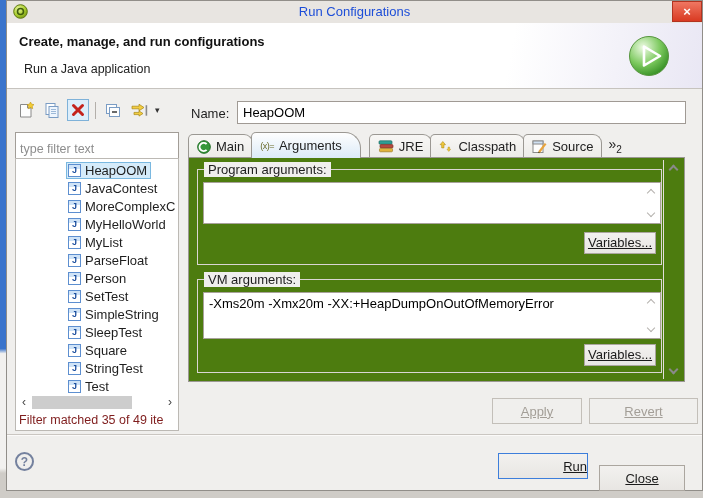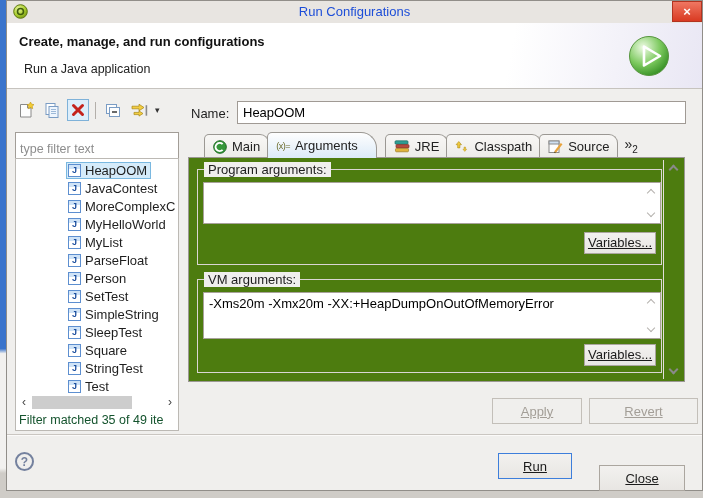--- a/index.html
+++ b/index.html
@@ -35,29 +35,29 @@
   .tree { position:absolute; left:8px; top:157px; width:164px; height:273px; background:#fff; border:1px solid #bcb9b4; overflow:hidden; font-size:13px; }
   .tree-rows { position:absolute; left:0; top:2px; width:100%; }
   .tree-row { height:18px; display:flex; align-items:center; padding-left:50px; white-space:nowrap; cursor:pointer; }
   .row-inner { display:inline-flex; align-items:center; gap:4px; height:17px; padding:0 3px 0 1px; border:1px solid transparent; }
   .row-inner.sel { background:#d5ebfa; border-color:#7ab8e0; }
   .jicon { flex:0 0 auto; width:13px; height:13px; border:1px solid #5d8fd0; background:linear-gradient(#cfe3f7 0 4px,#ffffff 4px); color:#1d4f9e; font-size:9px; font-weight:bold; display:flex; align-items:center; justify-content:center; line-height:1; }
   .hscroll { position:absolute; left:2px; top:236px; width:158px; height:15px; display:flex; align-items:center; }
   .hscroll .arrow { width:12px; text-align:center; font-size:12px; color:#444; line-height:13px; cursor:pointer; }
   .hthumb { width:100px; height:13px; background:#cdcdcd; margin-left:2px; cursor:pointer; }
   .hspacer { flex:1; }
-  .filter-status { position:absolute; left:3px; top:254px; font-size:12.5px; color:#14532d; white-space:nowrap; }
+  .filter-status { position:absolute; left:3px; top:254px; font-size:12.5px; color:#7f1d1d; white-space:nowrap; }
 
   .help-btn { position:absolute; left:8px; top:451px; width:19px; height:19px; border-radius:50%; border:2px solid #74819e; color:#74819e; font-size:12px; font-weight:bold; display:flex; align-items:center; justify-content:center; cursor:pointer; }
 
   
   .name-label { position:absolute; left:184px; top:105px; font-size:13px; }
   .name-input { position:absolute; left:230px; top:100px; width:449px; height:23px; border:1px solid #a09a94; background:#fff; font-size:13px; padding:0 5px; font-family:inherit; }
 
-  .tabs { position:absolute; left:181px; top:131px; height:26px; display:flex; align-items:flex-end;margin-left:16px; }
+  .tabs { position:absolute; left:181px; top:131px; height:26px; display:flex; align-items:flex-end; }
   .tab { height:24px; display:flex; align-items:center; gap:5px; padding:0 8px; font-size:13px; color:#222;
     background:linear-gradient(#f8f7f5,#ecebe8); border:1px solid #9b9893; border-bottom:none; border-radius:5px 9px 0 0; margin-right:-2px; position:relative; cursor:pointer; }
   .tab.sel { height:26px; background:linear-gradient(#fefefe,#dcebf8); border-radius:5px 16px 0 0; padding-right:18px; margin-right:8px; z-index:3; }
   .args-glyph { font-size:9px; color:#6b6b2a; letter-spacing:-0.5px; }
   .tab-overflow { align-self:center; margin-left:8px; font-size:14px; color:#222; cursor:pointer; }
   .tab-overflow .cnt { font-size:10px; vertical-align:sub; }
 
   .tabpane { position:absolute; left:181px; top:156px; width:497px; height:225px; border:1px solid #9b9893; background:#4d7c0f; }
 
   .vscroll { position:absolute; top:2px; right:2px; width:19px; height:219px; border-left:1px solid #e2dfdb; cursor:pointer; }
@@ -81,21 +81,21 @@
     background:linear-gradient(#f2f1ef,#e8e6e3); border:1px solid #aba69f; color:#1a1a1a;text-decoration:underline; }
   .var-btn { right:5px; width:72px; height:22px; line-height:20px; }
   .var-btn.program { top:62px; }
   .var-btn.vm { top:64px; }
 
   .btn.disabled { background:#f0efed; border:1px solid #c3bfb9; color:#a39e97; cursor:default; }
   .apply-btn { left:485px; top:397px; width:90px; height:26px; }
   .revert-btn { left:582px; top:397px; width:109px; height:26px; }
 
   .footer-sep { position:absolute; left:0; top:433px; width:100%; height:2px; border-top:1px solid #cac6c1; border-bottom:1px solid #fbfaf9; }
-  .run-btn { left:491px; top:452px; width:74px; height:26px; border:1px solid #3d7edb; }
+  .run-btn { left:491px; top:452px; width:90px; height:26px; border:1px solid #3d7edb;text-align:right; }
   .close2-btn { left:592px; top:464px; width:86px; height:26px; }
 </style>
 </head>
 <body>
 
 <div class="stage">
   <div class="edge-strip"></div>
 
   <div class="dialog">
 

